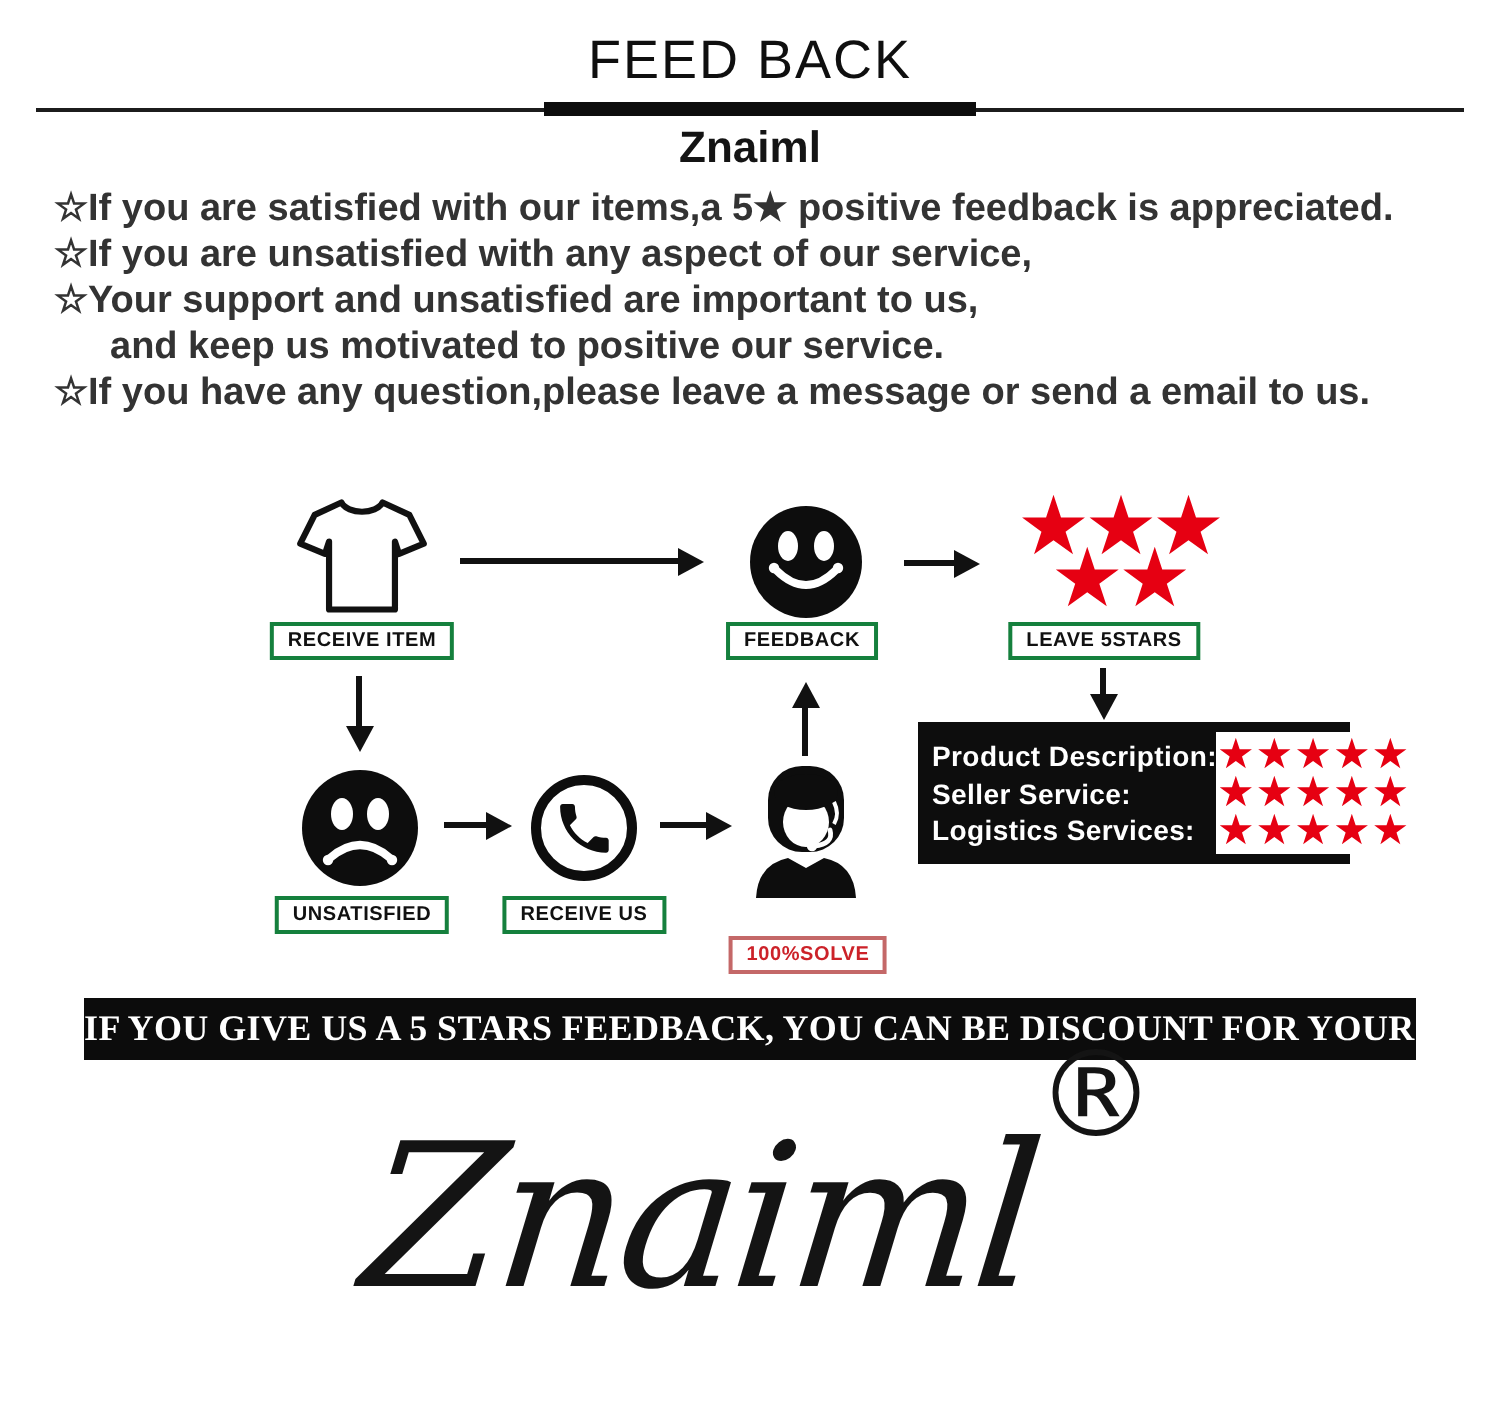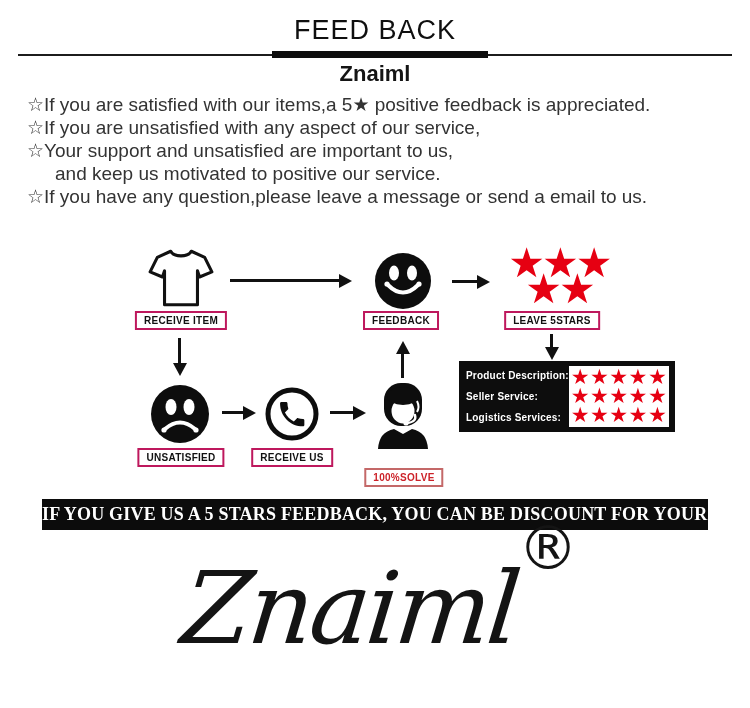--- a/index.html
+++ b/index.html
@@ -14,27 +14,27 @@
     font-weight:normal; font-size:27px; letter-spacing:1px; color:#0f0f0f;
   }
   .divider-thin { position:absolute; left:18px; top:54px; width:714px; height:2px; background:#1c1c1c; }
   .divider-thick { position:absolute; left:272px; top:51px; width:216px; height:7px; background:#0d0d0d; }
   .brand {
     position:absolute; top:61px; left:0; width:100%; text-align:center;
     font-weight:bold; font-size:22px; color:#141414;
   }
   
   .notes { position:absolute; left:27px; top:93px; width:705px; font-size:19px; line-height:23px; color:#333333; }
-  .note { white-space:nowrap; }
+  .note { white-space:nowrap;font-weight:bold; }
   .note.indent { padding-left:28px; }
   
   .icon-abs { position:absolute; }
   .tag {
     position:absolute; transform:translateX(-50%);
-    border:2px solid #be185d; background:#fff; color:#111;
+    border:2px solid #15803d; background:#fff; color:#111;
     font-weight:bold; font-size:10px; letter-spacing:0.3px;
     padding:2px 7px; white-space:nowrap;
   }
   .tag.red { border-color:#c46868; color:#cc2229; }
   .arrow-r { position:absolute; height:3px; background:#111; }
   .arrow-r::after { content:""; position:absolute; right:-12px; top:-5.5px;
     border-left:13px solid #111; border-top:7px solid transparent; border-bottom:7px solid transparent; }
   .arrow-d { position:absolute; width:3px; background:#111; }
   .arrow-d::after { content:""; position:absolute; bottom:-12px; left:-5.5px;
     border-top:13px solid #111; border-left:7px solid transparent; border-right:7px solid transparent; }
@@ -49,21 +49,21 @@
   .stars5 .row2 { font-size:41px; line-height:40px; letter-spacing:-3px; margin-top:-14px; }
   
   .ratings {
     position:absolute; left:459px; top:361px; width:216px; height:71px;
     background:#0d0d0d; display:flex; align-items:center; box-sizing:border-box;
   }
   .ratings-labels {
     display:flex; flex-direction:column; justify-content:space-between;
     height:100%; box-sizing:border-box; padding:9px 0 9px 7px;
   }
-  .ratings-label { color:#ffffff; font-weight:bold; font-size:10px; letter-spacing:0.2px; white-space:nowrap; }
+  .ratings-label { color:#ffffff; font-weight:bold; font-size:14px; letter-spacing:0.2px; white-space:nowrap; }
   .ratings-panel {
     margin-left:auto; margin-right:6px; width:101px; height:61px; background:#ffffff;
     display:flex; flex-direction:column; justify-content:center; text-align:center;
   }
   .ratings-row { color:#e60012; font-size:21px; line-height:19px; letter-spacing:0.5px; font-family:"DejaVu Sans", sans-serif; white-space:nowrap; }
   
   .banner {
     position:absolute; left:42px; top:499px; width:666px; height:31px; background:#0c0c0c;
     color:#ffffff; font-family:"Liberation Serif", serif; font-weight:bold;
     font-size:18px; line-height:31px; text-align:center; letter-spacing:0.2px; white-space:nowrap;

